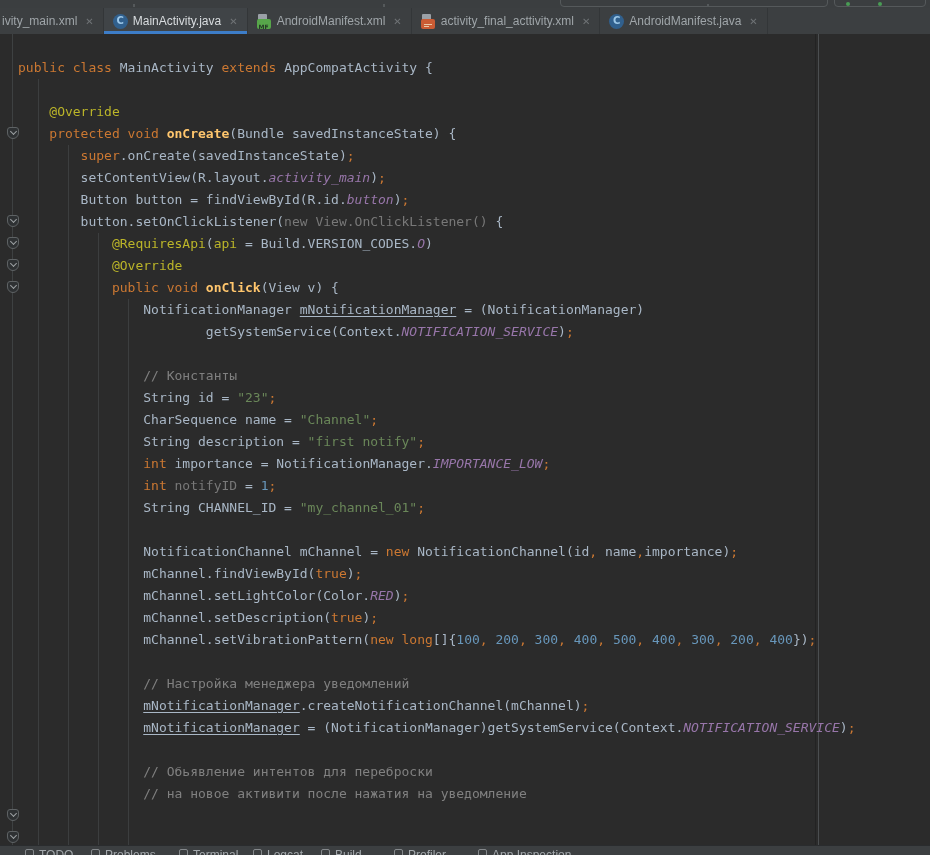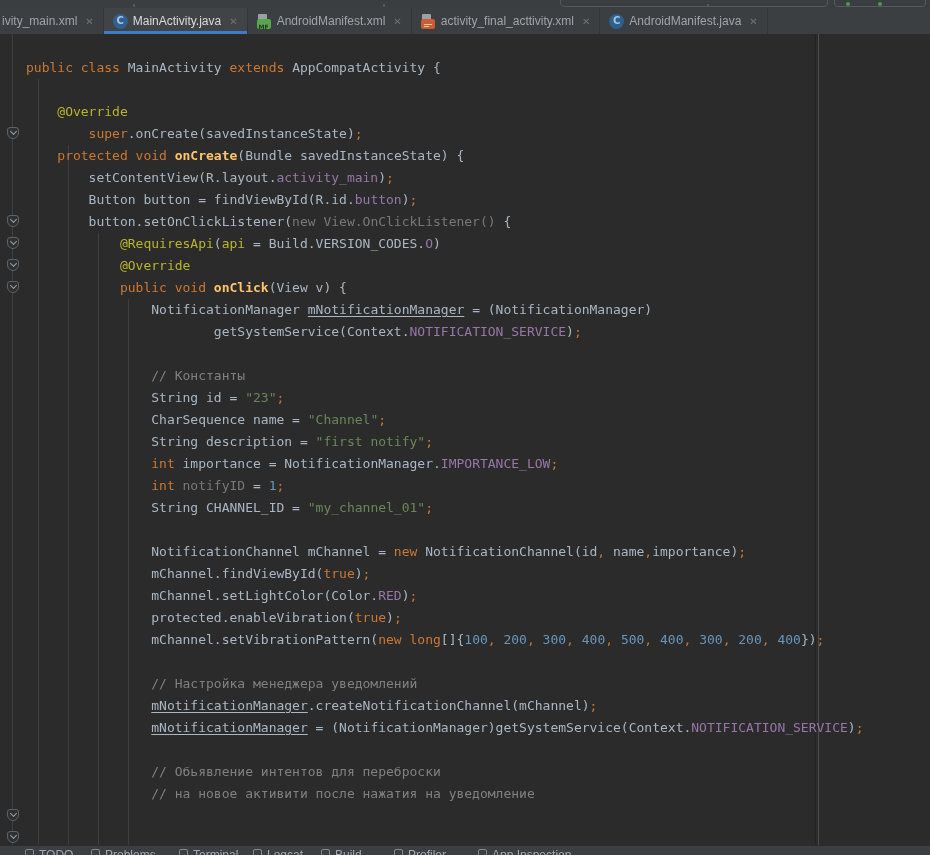--- a/index.html
+++ b/index.html
@@ -52,31 +52,31 @@
   .ticon.layout-xml-file .dash2{ position:absolute; left:3px; bottom:2px; width:5px; height:1px; background:#E8C9A8; }
   
   .editor{ position:absolute; left:0; top:34px; width:930px; height:811px; background:#2B2B2B; overflow:hidden; }
   .vline{ position:absolute; width:1px; }
   .gutter-line{ left:12px; top:0; height:811px; background:#3E4142; }
   .guide{ background:#3C3E3F; }
   .margin-dark{ left:815px; top:0; height:811px; background:#232323; }
   .margin-light{ left:818px; top:0; height:811px; background:#4B4E50; }
   .code{ position:absolute; left:0; top:23px; width:930px; }
   .line{
-    height:22px; line-height:22px; padding-left:26px; white-space:pre;
+    height:22px; line-height:22px; padding-left:18px; white-space:pre;
     font-family:"DejaVu Sans Mono", monospace; font-size:13px; color:#A9B7C6;
   }
   .tk-kw{ color:#CC7832; }
   .tk-def{ color:#A9B7C6; }
   .tk-mth{ color:#FFC66D; font-weight:bold; }
   .tk-ann{ color:#BBB529;text-align:right; }
   .tk-str{ color:#6A8759; }
   .tk-num{ color:#6897BB; }
   .tk-cmt{ color:#808080; }
-  .tk-const{ color:#9876AA; }
+  .tk-const{ color:#9876AA; font-style:italic; }
   .tk-gray{ color:#787878; }
   .tk-defu{ color:#A9B7C6; text-decoration:underline; text-underline-offset:2px; }
   .fold-marker{
     position:absolute; left:7px; width:12px; height:12px;
     border:1px solid #5E6264; background:#2E3133; border-radius:3px 3px 6px 6px;
   }
   .fold-marker .chev{
     position:absolute; left:2.5px; top:1px; width:5px; height:5px;
     border-right:1.5px solid #9DA0A3; border-bottom:1.5px solid #9DA0A3;
     transform:rotate(45deg);
@@ -150,43 +150,43 @@
     <div class="vline guide" style="left:38px; top:45px; height:766px;"></div>
     <div class="vline guide" style="left:68px; top:111px; height:700px;"></div>
     <div class="vline guide" style="left:98px; top:199px; height:612px;"></div>
     <div class="vline guide" style="left:128px; top:265px; height:546px;"></div>
     <div class="vline margin-dark"></div>
     <div class="vline margin-light"></div>
     <div class="code" id="code">
         <div class="line"><span class="tk-kw">public class </span><span class="tk-def">MainActivity </span><span class="tk-kw">extends </span><span class="tk-def">AppCompatActivity {</span></div>
         <div class="line"></div>
         <div class="line"><span class="tk-ann">    @Override</span></div>
+        <div class="line"><span class="tk-kw">    protected void </span><span class="tk-mth">onCreate</span><span class="tk-def">(Bundle savedInstanceState) {</span></div>
         <div class="line"><span class="tk-kw">        super</span><span class="tk-def">.onCreate(savedInstanceState)</span><span class="tk-kw">;</span></div>
-        <div class="line"><span class="tk-kw">    protected void </span><span class="tk-mth">onCreate</span><span class="tk-def">(Bundle savedInstanceState) {</span></div>
         <div class="line"><span class="tk-def">        setContentView(R.layout.</span><span class="tk-const">activity_main</span><span class="tk-def">)</span><span class="tk-kw">;</span></div>
         <div class="line"><span class="tk-def">        Button button = findViewById(R.id.</span><span class="tk-const">button</span><span class="tk-def">)</span><span class="tk-kw">;</span></div>
         <div class="line"><span class="tk-def">        button.setOnClickListener(</span><span class="tk-gray">new View.OnClickListener()</span><span class="tk-def"> {</span></div>
         <div class="line"><span class="tk-ann">            @RequiresApi</span><span class="tk-def">(</span><span class="tk-ann">api</span><span class="tk-def"> = Build.VERSION_CODES.</span><span class="tk-const">O</span><span class="tk-def">)</span></div>
         <div class="line"><span class="tk-ann">            @Override</span></div>
         <div class="line"><span class="tk-kw">            public void </span><span class="tk-mth">onClick</span><span class="tk-def">(View v) {</span></div>
         <div class="line"><span class="tk-def">                NotificationManager </span><span class="tk-defu">mNotificationManager</span><span class="tk-def"> = (NotificationManager)</span></div>
         <div class="line"><span class="tk-def">                        getSystemService(Context.</span><span class="tk-const">NOTIFICATION_SERVICE</span><span class="tk-def">)</span><span class="tk-kw">;</span></div>
         <div class="line"></div>
         <div class="line"><span class="tk-cmt">                // Константы</span></div>
         <div class="line"><span class="tk-def">                String id = </span><span class="tk-str">"23"</span><span class="tk-kw">;</span></div>
         <div class="line"><span class="tk-def">                CharSequence name = </span><span class="tk-str">"Channel"</span><span class="tk-kw">;</span></div>
         <div class="line"><span class="tk-def">                String description = </span><span class="tk-str">"first notify"</span><span class="tk-kw">;</span></div>
         <div class="line"><span class="tk-kw">                int </span><span class="tk-def">importance = NotificationManager.</span><span class="tk-const">IMPORTANCE_LOW</span><span class="tk-kw">;</span></div>
         <div class="line"><span class="tk-kw">                int </span><span class="tk-gray">notifyID</span><span class="tk-def"> = </span><span class="tk-num">1</span><span class="tk-kw">;</span></div>
         <div class="line"><span class="tk-def">                String CHANNEL_ID = </span><span class="tk-str">"my_channel_01"</span><span class="tk-kw">;</span></div>
         <div class="line"></div>
         <div class="line"><span class="tk-def">                NotificationChannel mChannel = </span><span class="tk-kw">new </span><span class="tk-def">NotificationChannel(id</span><span class="tk-kw">,</span><span class="tk-def"> name</span><span class="tk-kw">,</span><span class="tk-def">importance)</span><span class="tk-kw">;</span></div>
         <div class="line"><span class="tk-def">                mChannel.findViewById(</span><span class="tk-kw">true</span><span class="tk-def">)</span><span class="tk-kw">;</span></div>
         <div class="line"><span class="tk-def">                mChannel.setLightColor(Color.</span><span class="tk-const">RED</span><span class="tk-def">)</span><span class="tk-kw">;</span></div>
-        <div class="line"><span class="tk-def">                protected.enableVibration(</span><span class="tk-kw">true</span><span class="tk-def">)</span><span class="tk-kw">;</span></div>
+        <div class="line"><span class="tk-def">                mChannel.setDescription(</span><span class="tk-kw">true</span><span class="tk-def">)</span><span class="tk-kw">;</span></div>
         <div class="line"><span class="tk-def">                mChannel.setVibrationPattern(</span><span class="tk-kw">new long</span><span class="tk-def">[]{</span><span class="tk-num">100</span><span class="tk-kw">,</span><span class="tk-def"> </span><span class="tk-num">200</span><span class="tk-kw">,</span><span class="tk-def"> </span><span class="tk-num">300</span><span class="tk-kw">,</span><span class="tk-def"> </span><span class="tk-num">400</span><span class="tk-kw">,</span><span class="tk-def"> </span><span class="tk-num">500</span><span class="tk-kw">,</span><span class="tk-def"> </span><span class="tk-num">400</span><span class="tk-kw">,</span><span class="tk-def"> </span><span class="tk-num">300</span><span class="tk-kw">,</span><span class="tk-def"> </span><span class="tk-num">200</span><span class="tk-kw">,</span><span class="tk-def"> </span><span class="tk-num">400</span><span class="tk-def">})</span><span class="tk-kw">;</span></div>
         <div class="line"></div>
         <div class="line"><span class="tk-cmt">                // Настройка менеджера уведомлений</span></div>
         <div class="line"><span class="tk-def">                </span><span class="tk-defu">mNotificationManager</span><span class="tk-def">.createNotificationChannel(mChannel)</span><span class="tk-kw">;</span></div>
         <div class="line"><span class="tk-def">                </span><span class="tk-defu">mNotificationManager</span><span class="tk-def"> = (NotificationManager)getSystemService(Context.</span><span class="tk-const">NOTIFICATION_SERVICE</span><span class="tk-def">)</span><span class="tk-kw">;</span></div>
         <div class="line"></div>
         <div class="line"><span class="tk-cmt">                // Обьявление интентов для переброски</span></div>
         <div class="line"><span class="tk-cmt">                // на новое активити после нажатия на уведомление</span></div>
       </div>
     <div id="foldmarkers">

